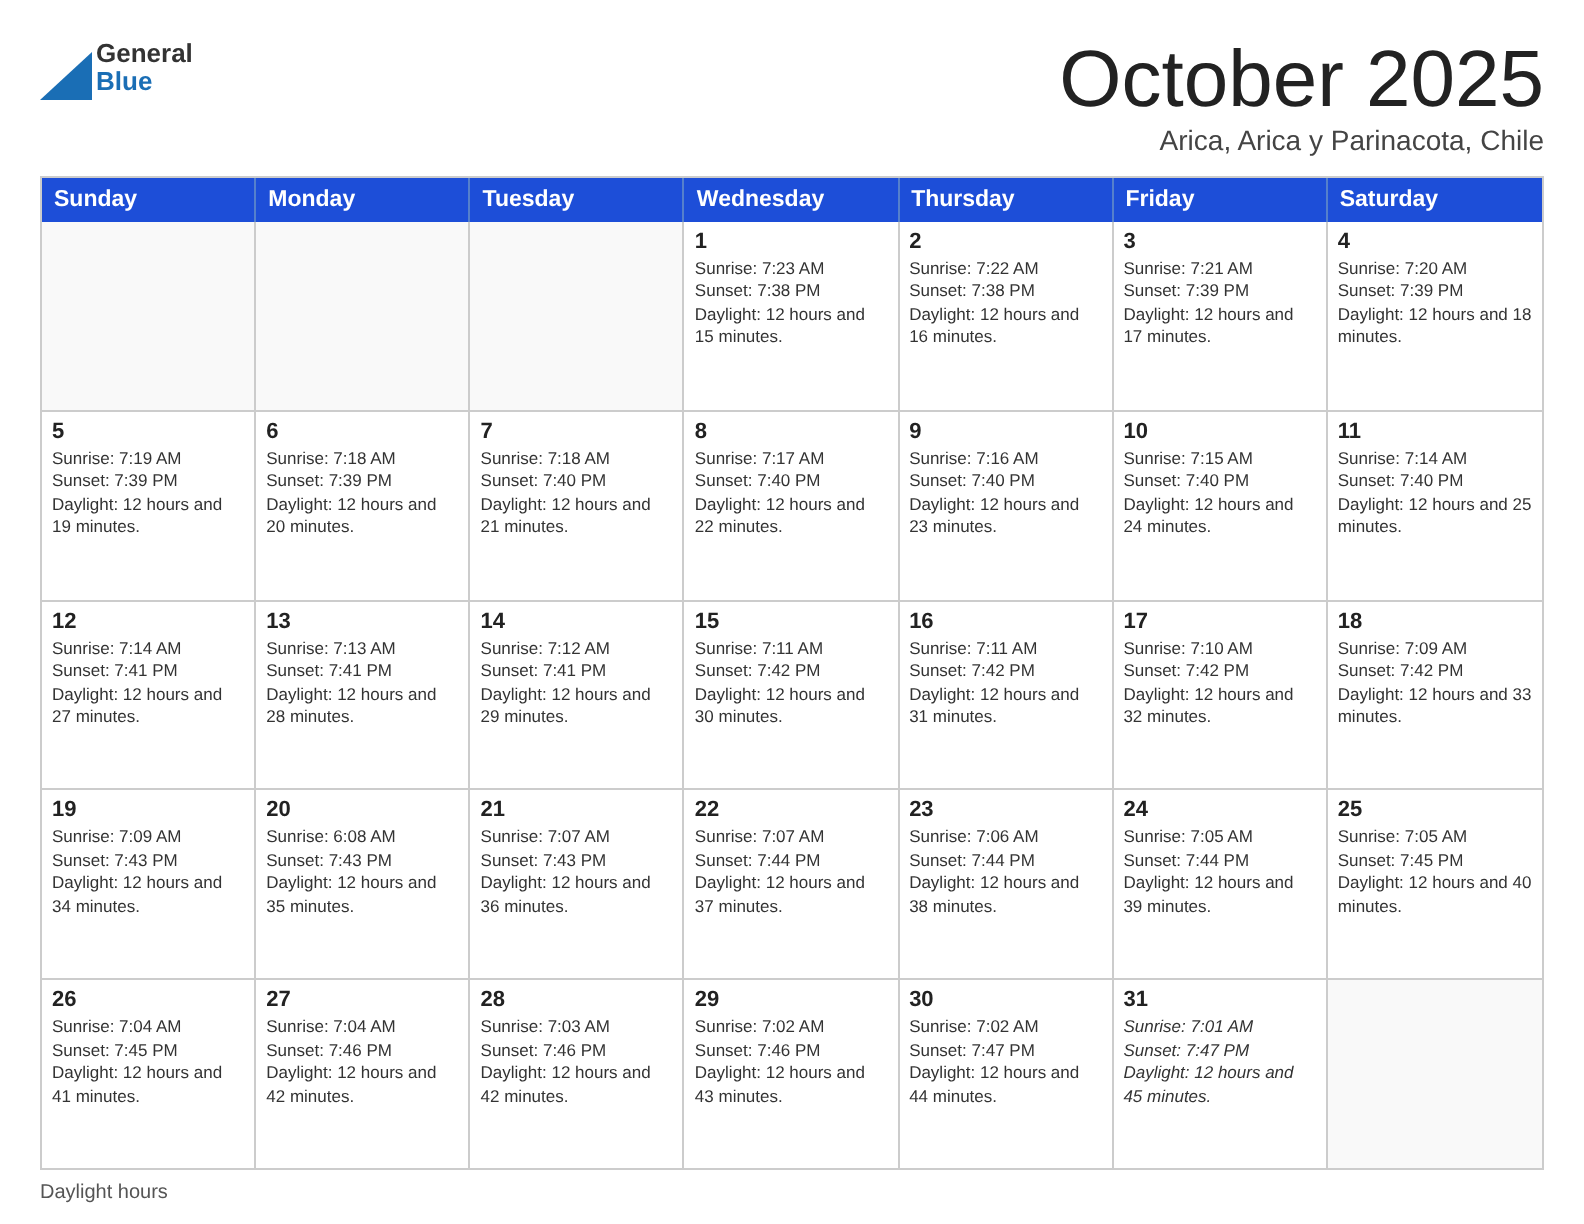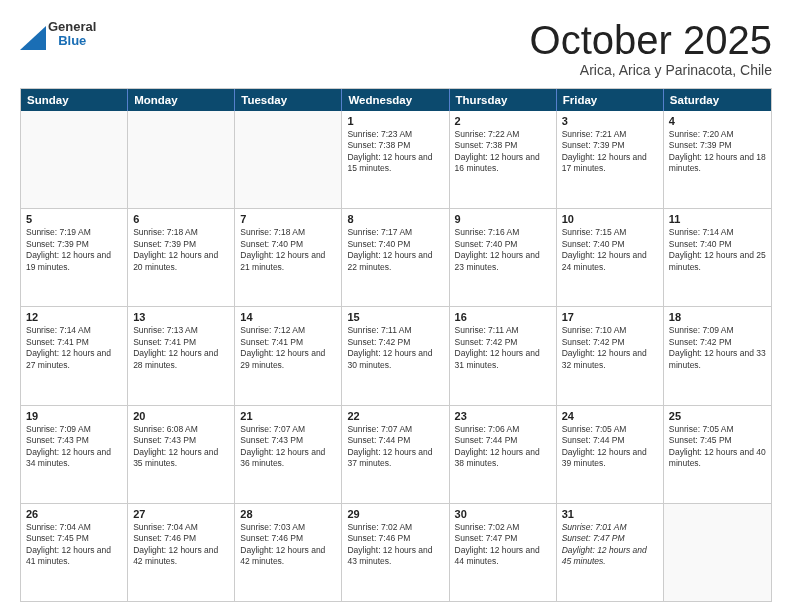--- a/index.html
+++ b/index.html
@@ -27,21 +27,20 @@
       display: flex;
       align-items: center;
       gap: 2px;
     }
     .logo-text {
       display: flex;
       flex-direction: column;
       font-size: 13px;
       font-weight: bold;
       line-height: 1.1;
-      align-items: center;
     }
     .logo-general { color: #333; }
     .logo-blue { color: #1a6eb5; }
     .title-block {
       text-align: right;
     }
     .month-title {
       font-size: 40px;
       font-weight: 300;
       color: #222;
@@ -53,21 +52,21 @@
     }
     .calendar {
       flex: 1;
       border: 1px solid #ccc;
       display: flex;
       flex-direction: column;
     }
     .cal-header {
       display: grid;
       grid-template-columns: repeat(7, 1fr);
-      background: #0c4a6e;
+      background: #1d4ed8;
     }
     .cal-header-cell {
       color: #fff;
       font-size: 11.5px;
       font-weight: bold;
       padding: 5px 6px;
       text-align: left;
       border-right: 1px solid #5580cc;
     }
     .cal-header-cell:last-child { border-right: none; }
@@ -337,13 +336,16 @@
             <div class="day-num">31</div>
             <div class="cell-info" style="white-space: pre-line; font-style: italic;">Sunrise: 7:01 AM
 Sunset: 7:47 PM
 Daylight: 12 hours and 45 minutes.</div>
           </div>
           <div class="cal-cell empty"></div>
         </div>
       </div>
   </div>
 
+  <div class="footer">
+    <span>Daylight hours</span>
+  </div>
 </div>
 
 </body></html>

